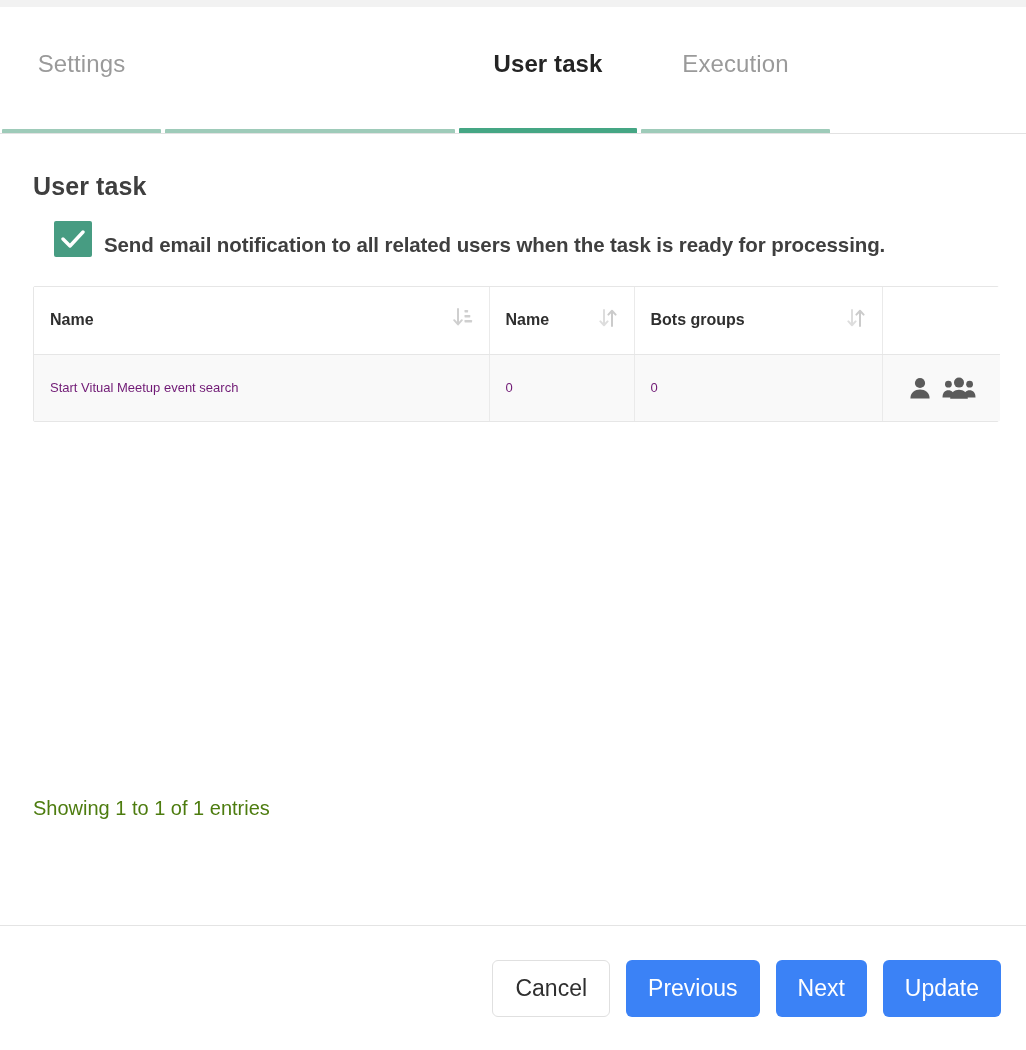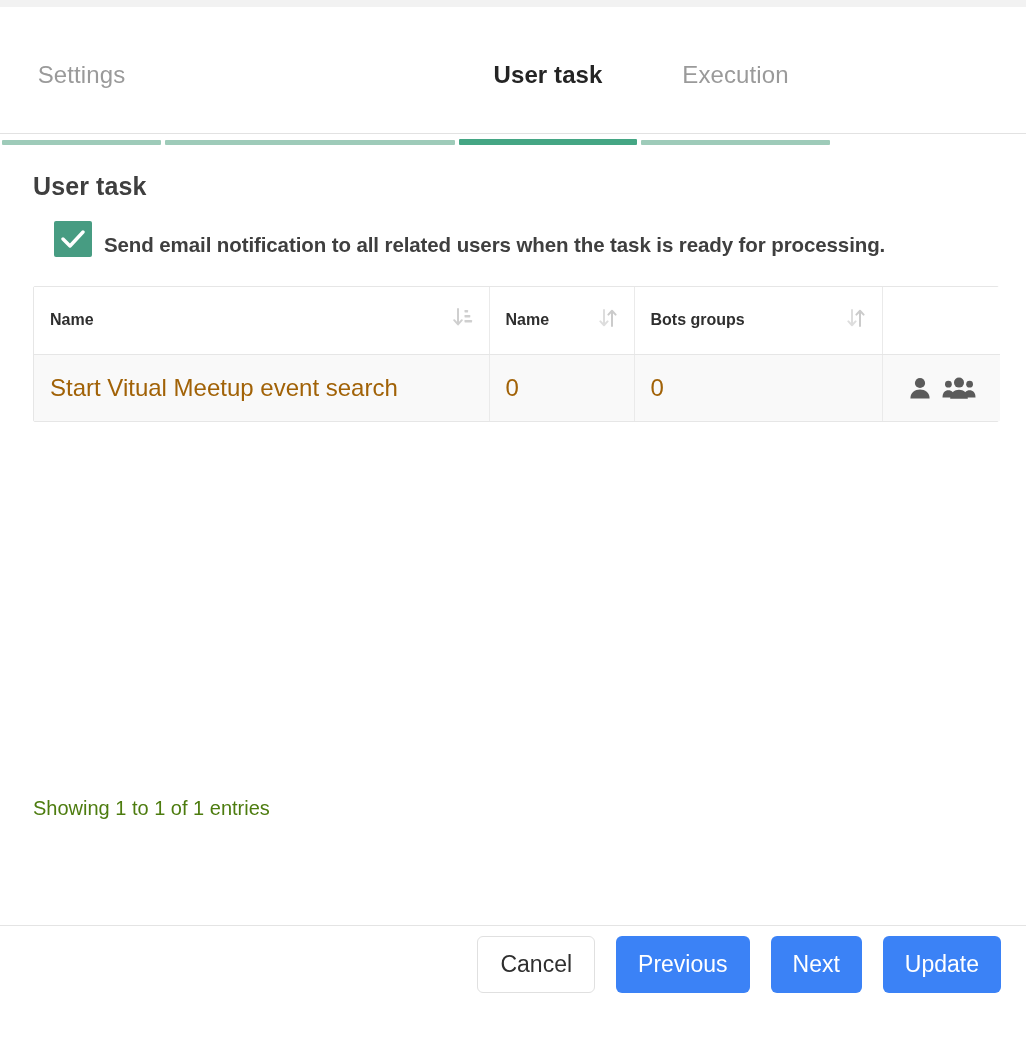--- a/index.html
+++ b/index.html
@@ -19,21 +19,21 @@
 
   
   .top-strip {
     position: absolute; left: 0; top: 0;
     width: 1026px; height: 7px;
     background: #f2f2f2;
   }
 
   
   .tabbar {
-    position: absolute; left: 0; top: 18px;
+    position: absolute; left: 0; top: 7px;
     width: 866px; height: 127px;
     display: flex;
     align-items: flex-end;
   }
   .tab {
     position: relative;
     height: 127px;
     display: flex;
     align-items: center;
     justify-content: center;
@@ -148,22 +148,22 @@
   .th-inner {
     display: flex;
     align-items: center;
     justify-content: space-between;
     gap: 10px;
   }
   .sort-ico { flex: 0 0 auto; opacity: .85; }
   table.dt tbody td {
     height: 67px;
     padding: 0 16px;
-    font-size: 24px;
-    color: #a16207;
+    font-size: 13px;
+    color: #701a75;
     background: #f9f9f9;
   }
   td.actions { text-align: center; }
   .act-icons {
     display: flex;
     align-items: center;
     justify-content: center;
     gap: 9px;
   }
   .act-icons span { cursor: pointer; line-height: 0; display: inline-block; }
@@ -182,27 +182,27 @@
 
   
   .footer-divider {
     position: absolute;
     left: 0; top: 925px;
     width: 1026px; height: 1px;
     background: #e4e4e4;
   }
   .footer {
     position: absolute;
-    left: 0; top: 902px;
+    left: 0; top: 926px;
     width: 1026px; height: 124px;
     display: flex;
     align-items: center;
     justify-content: flex-end;
     padding-right: 25px;
-    gap: 21px;
+    gap: 16px;
   }
   .btn {
     border: none;
     border-radius: 6px;
     font-family: "Liberation Sans", sans-serif;
     font-size: 23px;
     line-height: 1;
     cursor: pointer;
     height: 57px;
     padding: 0 22px;

